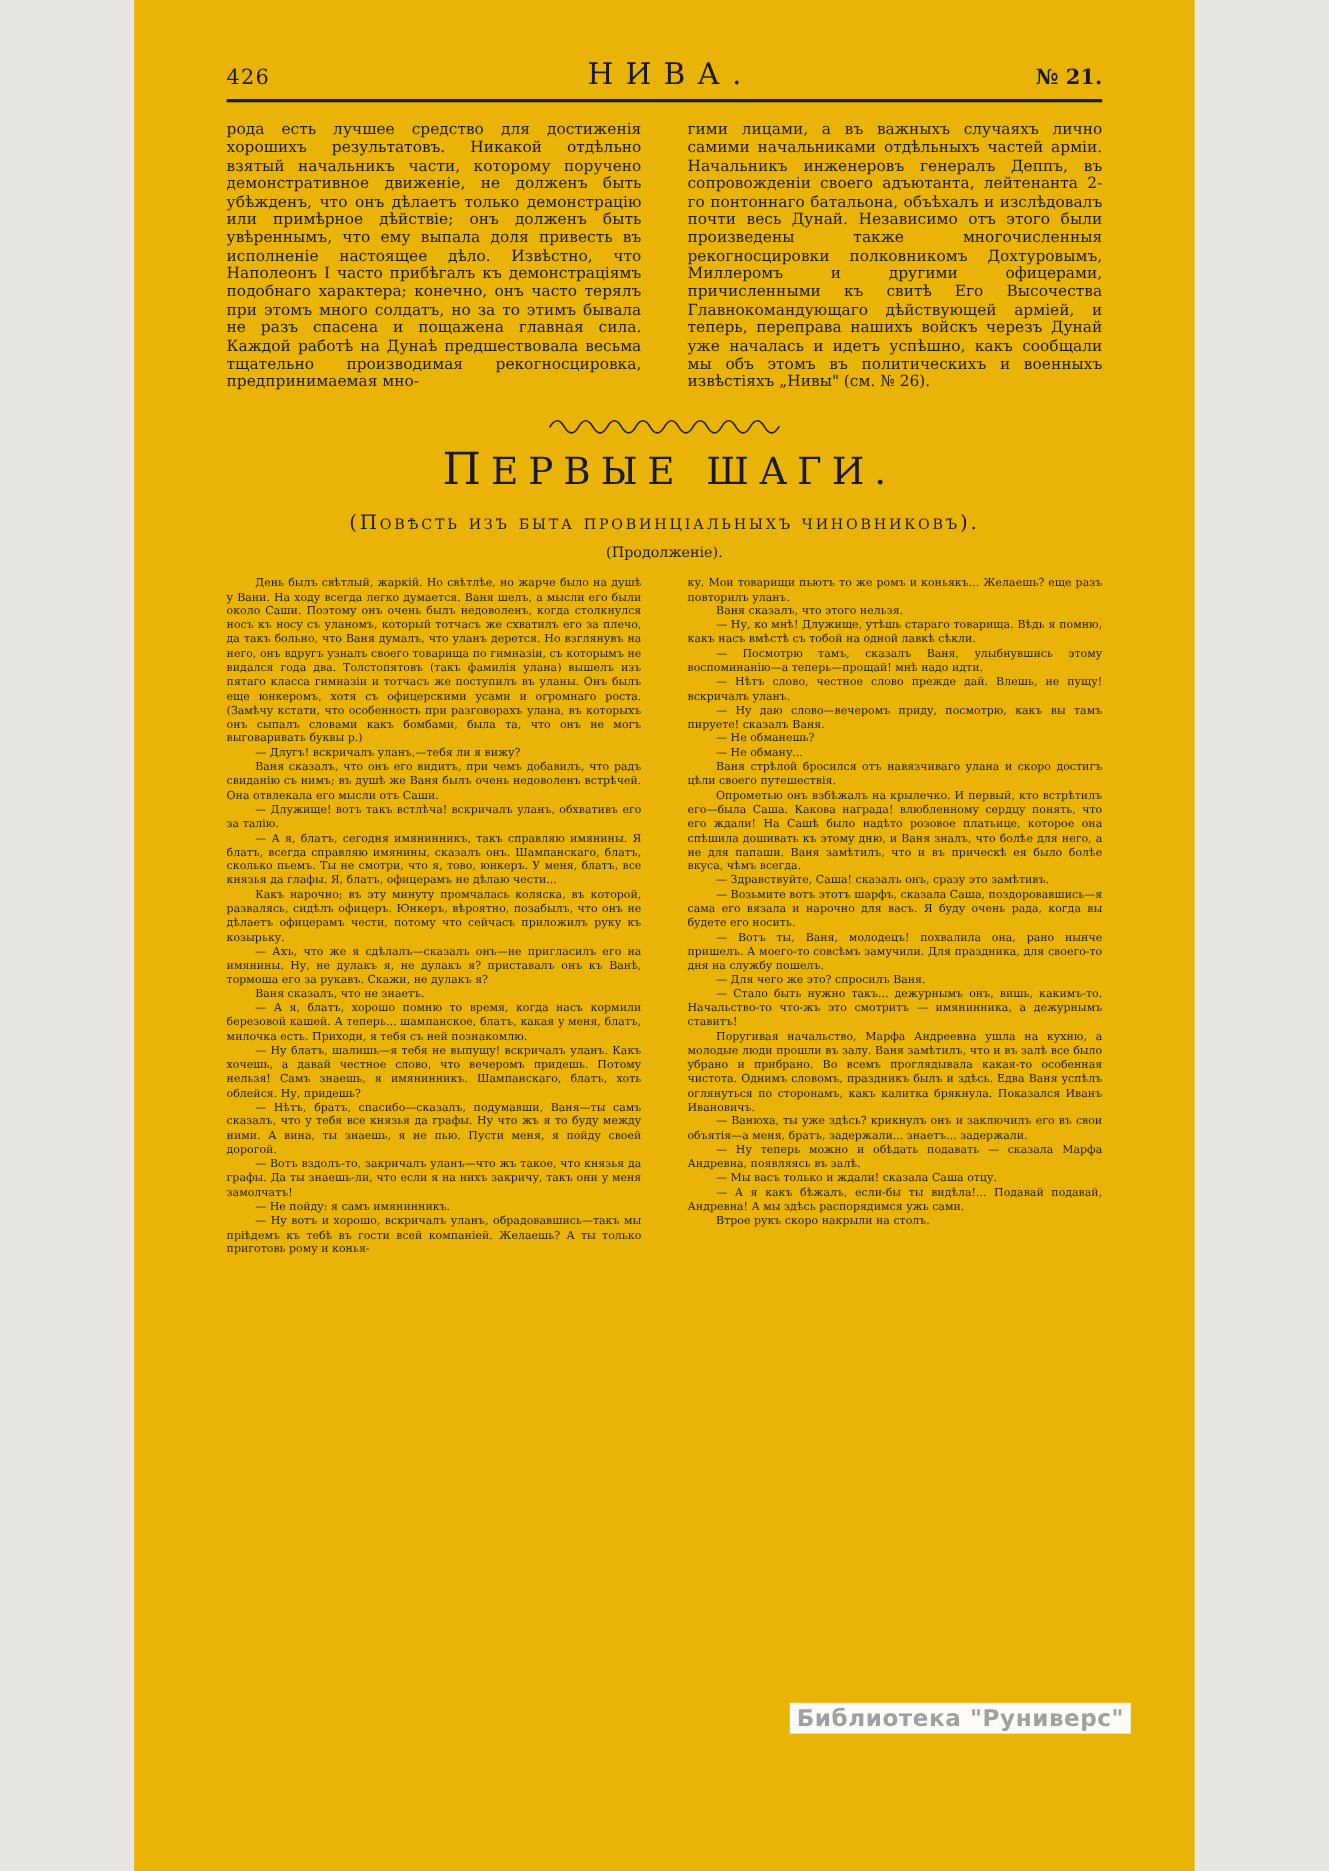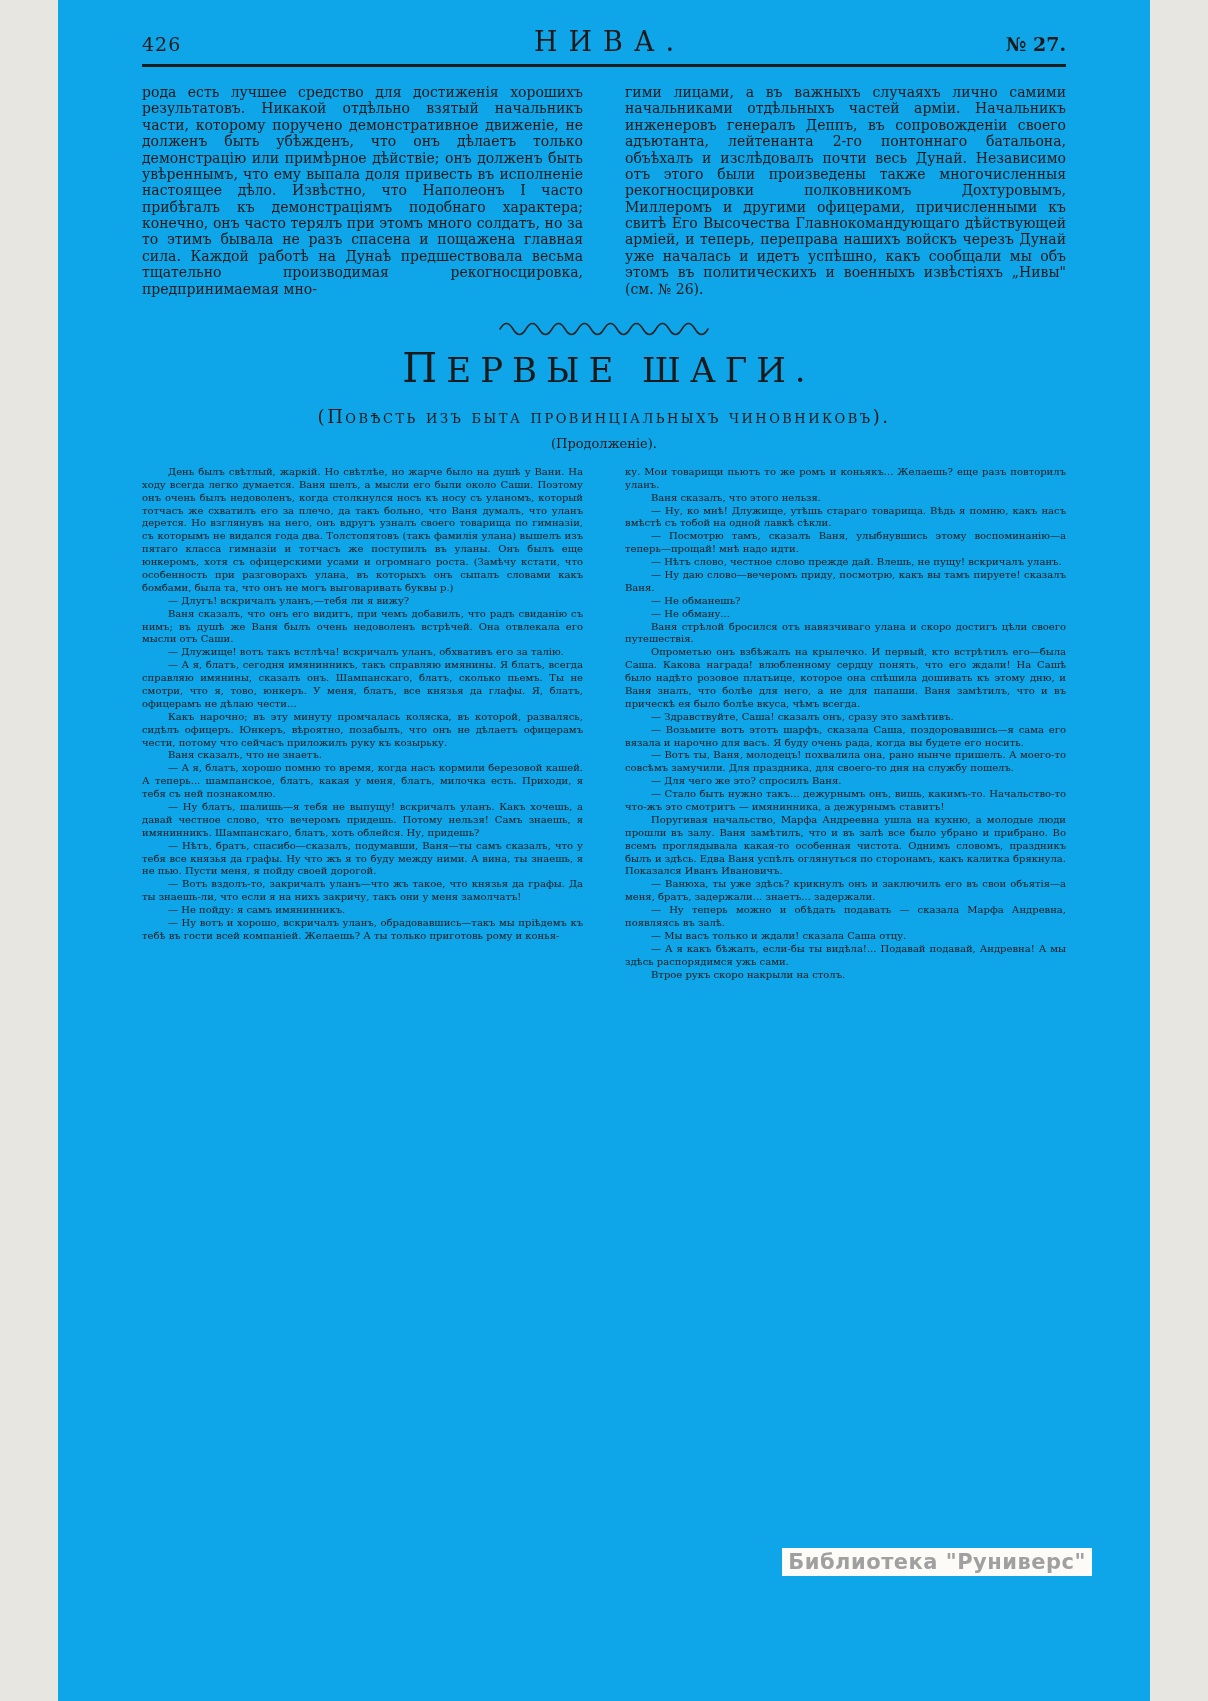--- a/index.html
+++ b/index.html
@@ -1,21 +1,21 @@
 <!DOCTYPE html>
 <html><head>
 <meta charset="utf-8">
 <style>
   * { margin:0; padding:0; box-sizing:border-box; }
   html,body { background:#e8e6e1; }
   body { font-family:"DejaVu Serif", serif; color:#1a1a1a; }
   .page {
-    width:1092px; height:1701px; margin:0 auto; position:relative;
-    background:#0ea5e9; overflow:hidden;
-    padding:26px 84px 0 84px;
+    width:964px; height:1701px; margin:0 auto; position:relative;
+    background:#eab308; overflow:hidden;
+    padding:52px 84px 0 84px;
   }
   
   .masthead-row { display:flex; align-items:baseline; }
   .pageno { width:140px; font-size:19px; letter-spacing:1px; }
   .masthead { flex:1; text-align:center; font-size:27px; letter-spacing:11px; padding-left:11px; }
   .issueno { width:140px; text-align:right; font-size:19px; font-weight:bold; }
   .header-rule { border:0; border-top:3px solid #1d1d1d; margin-top:7px; }
   
   .columns { display:flex; gap:42px; }
   .col { flex:1 1 0; min-width:0; text-align:justify; hyphens:auto; }
@@ -42,21 +42,21 @@
   }
 </style>
 </head>
 <body>
 
 <div class="page">
 
   <div class="masthead-row">
     <div class="pageno">426</div>
     <div class="masthead">НИВА.</div>
-    <div class="issueno">№ 27.</div>
+    <div class="issueno">№ 21.</div>
   </div>
   <hr class="header-rule">
 
   <div class="columns top-article">
     <div class="col no-first-indent">
         <p>рода есть лучшее средство для достиженія хорошихъ результатовъ. Никакой отдѣльно взятый начальникъ части, которому поручено демонстративное движеніе, не долженъ быть убѣжденъ, что онъ дѣлаетъ только демонстрацію или примѣрное дѣйствіе; онъ долженъ быть увѣреннымъ, что ему выпала доля привесть въ исполненіе настоящее дѣло. Извѣстно, что Наполеонъ I часто прибѣгалъ къ демонстраціямъ подобнаго характера; конечно, онъ часто терялъ при этомъ много солдатъ, но за то этимъ бывала не разъ спасена и пощажена главная сила. Каждой работѣ на Дунаѣ предшествовала весьма тщательно производимая рекогносцировка, предпринимаемая мно-</p>
       </div>
     <div class="col no-first-indent">
         <p>гими лицами, а въ важныхъ случаяхъ лично самими начальниками отдѣльныхъ частей арміи. Начальникъ инженеровъ генералъ Деппъ, въ сопровожденіи своего адъютанта, лейтенанта 2-го понтоннаго батальона, объѣхалъ и изслѣдовалъ почти весь Дунай. Независимо отъ этого были произведены также многочисленныя рекогносцировки полковникомъ Дохтуровымъ, Миллеромъ и другими офицерами, причисленными къ свитѣ Его Высочества Главнокомандующаго дѣйствующей арміей, и теперь, переправа нашихъ войскъ черезъ Дунай уже началась и идетъ успѣшно, какъ сообщали мы объ этомъ въ политическихъ и военныхъ извѣстіяхъ „Нивы" (см. № 26).</p>
       </div>
@@ -73,20 +73,21 @@
   <div class="story-cont">(Продолженіе).</div>
 
   <div class="columns story-body">
     <div class="col">
         <p>День былъ свѣтлый, жаркій. Но свѣтлѣе, но жарче было на душѣ у Вани. На ходу всегда легко думается. Ваня шелъ, а мысли его были около Саши. Поэтому онъ очень былъ недоволенъ, когда столкнулся носъ къ носу съ уланомъ, который тотчасъ же схватилъ его за плечо, да такъ больно, что Ваня думалъ, что уланъ дерется. Но взглянувъ на него, онъ вдругъ узналъ своего товарища по гимназіи, съ которымъ не видался года два. Толстопятовъ (такъ фамилія улана) вышелъ изъ пятаго класса гимназіи и тотчасъ же поступилъ въ уланы. Онъ былъ еще юнкеромъ, хотя съ офицерскими усами и огромнаго роста. (Замѣчу кстати, что особенность при разговорахъ улана, въ которыхъ онъ сыпалъ словами какъ бомбами, была та, что онъ не могъ выговаривать буквы р.)</p>
         <p>— Длугъ! вскричалъ уланъ,—тебя ли я вижу?</p>
         <p>Ваня сказалъ, что онъ его видитъ, при чемъ добавилъ, что радъ свиданію съ нимъ; въ душѣ же Ваня былъ очень недоволенъ встрѣчей. Она отвлекала его мысли отъ Саши.</p>
         <p>— Длужище! вотъ такъ встлѣча! вскричалъ уланъ, обхвативъ его за талію.</p>
         <p>— А я, блатъ, сегодня имянинникъ, такъ справляю имянины. Я блатъ, всегда справляю имянины, сказалъ онъ. Шампанскаго, блатъ, сколько пьемъ. Ты не смотри, что я, тово, юнкеръ. У меня, блатъ, все князья да глафы. Я, блатъ, офицерамъ не дѣлаю чести...</p>
         <p>Какъ нарочно; въ эту минуту промчалась коляска, въ которой, развалясь, сидѣлъ офицеръ. Юнкеръ, вѣроятно, позабылъ, что онъ не дѣлаетъ офицерамъ чести, потому что сейчасъ приложилъ руку къ козырьку.</p>
+        <p>— Ахъ, что же я сдѣлалъ—сказалъ онъ—не пригласилъ его на имянины. Ну, не дулакъ я, не дулакъ я? приставалъ онъ къ Ванѣ, тормоша его за рукавъ. Скажи, не дулакъ я?</p>
         <p>Ваня сказалъ, что не знаетъ.</p>
         <p>— А я, блатъ, хорошо помню то время, когда насъ кормили березовой кашей. А теперь... шампанское, блатъ, какая у меня, блатъ, милочка есть. Приходи, я тебя съ ней познакомлю.</p>
         <p>— Ну блатъ, шалишь—я тебя не выпущу! вскричалъ уланъ. Какъ хочешь, а давай честное слово, что вечеромъ придешь. Потому нельзя! Самъ знаешь, я имянинникъ. Шампанскаго, блатъ, хоть облейся. Ну, придешь?</p>
         <p>— Нѣтъ, братъ, спасибо—сказалъ, подумавши, Ваня—ты самъ сказалъ, что у тебя все князья да графы. Ну что жъ я то буду между ними. А вина, ты знаешь, я не пью. Пусти меня, я пойду своей дорогой.</p>
         <p>— Вотъ вздолъ-то, закричалъ уланъ—что жъ такое, что князья да графы. Да ты знаешь-ли, что если я на нихъ закричу, такъ они у меня замолчатъ!</p>
         <p>— Не пойду: я самъ имянинникъ.</p>
         <p>— Ну вотъ и хорошо, вскричалъ уланъ, обрадовавшись—такъ мы пріѣдемъ къ тебѣ въ гости всей компаніей. Желаешь? А ты только приготовь рому и конья-</p>
       </div>
     <div class="col no-first-indent">
         <p>ку. Мои товарищи пьютъ то же ромъ и коньякъ... Желаешь? еще разъ повторилъ уланъ.</p>

